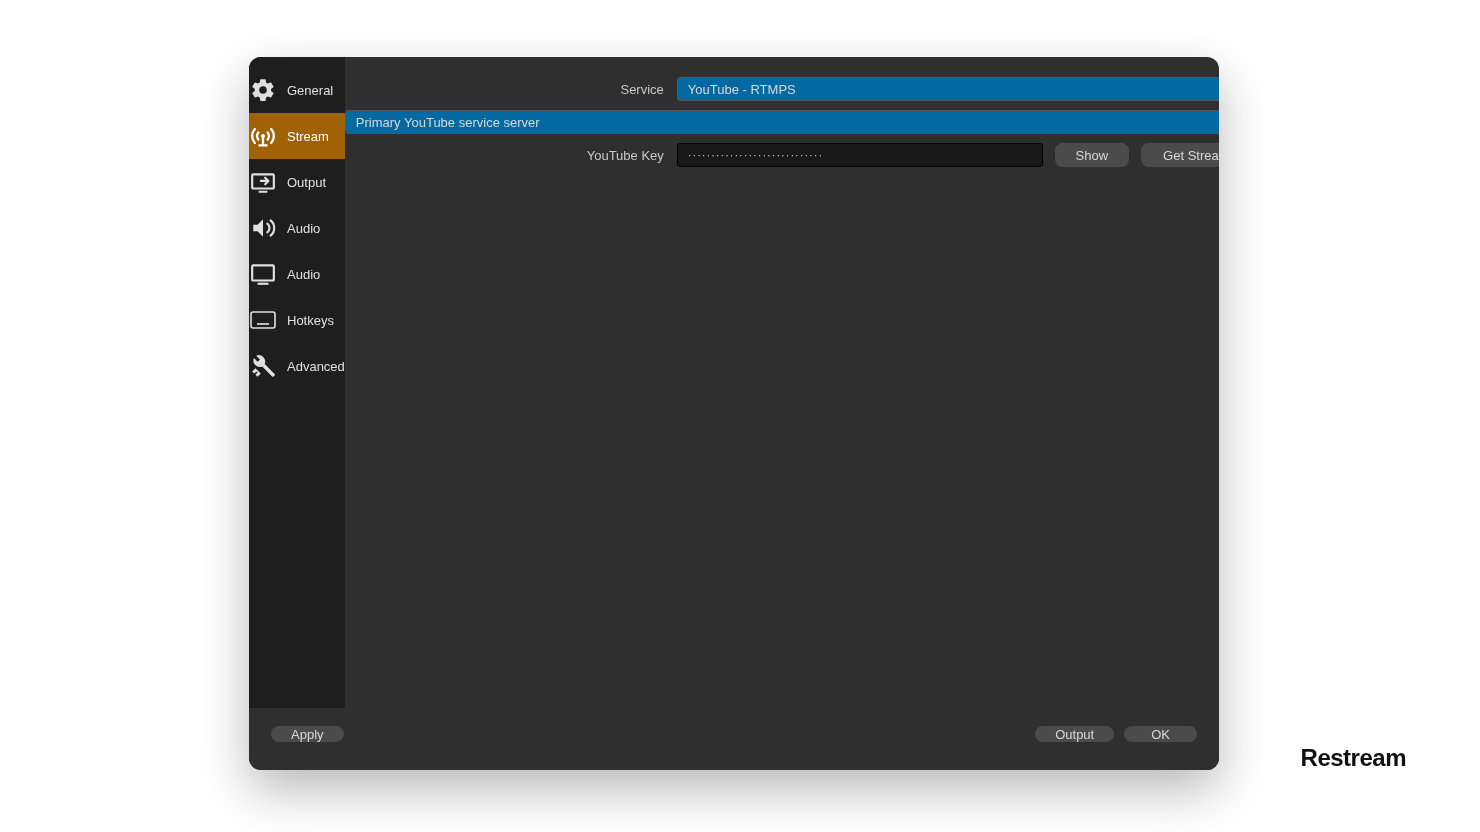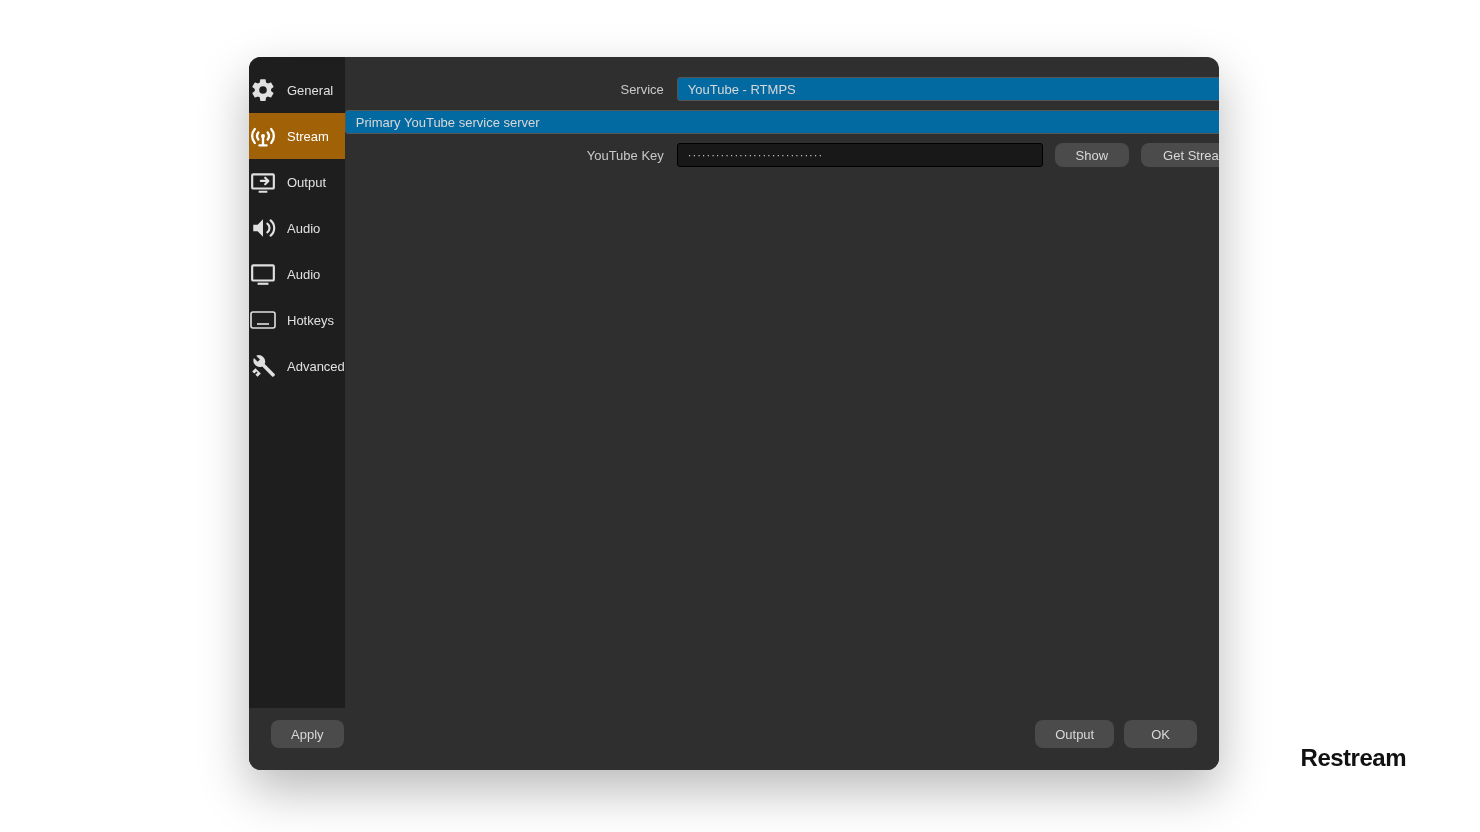--- a/index.html
+++ b/index.html
@@ -128,21 +128,21 @@
     background: #545454;
     border-radius: 3px;
   }
   .footer {
     height: 62px;
     background: #2f2f2f;
     display: flex;
     align-items: center;
     padding: 0 22px 10px 22px;
   }
-  .footer .btn { height: 28px; padding: 0 20px; }
+  .footer .btn { height: 16px; padding: 0 20px; }
   .footer .spacer { flex: 1; }
   .watermark {
     position: absolute;
     right: 74px;
     bottom: 60px;
     font-size: 24px;
     font-weight: 800;
     color: #111111;
     letter-spacing: -0.5px;
   }

